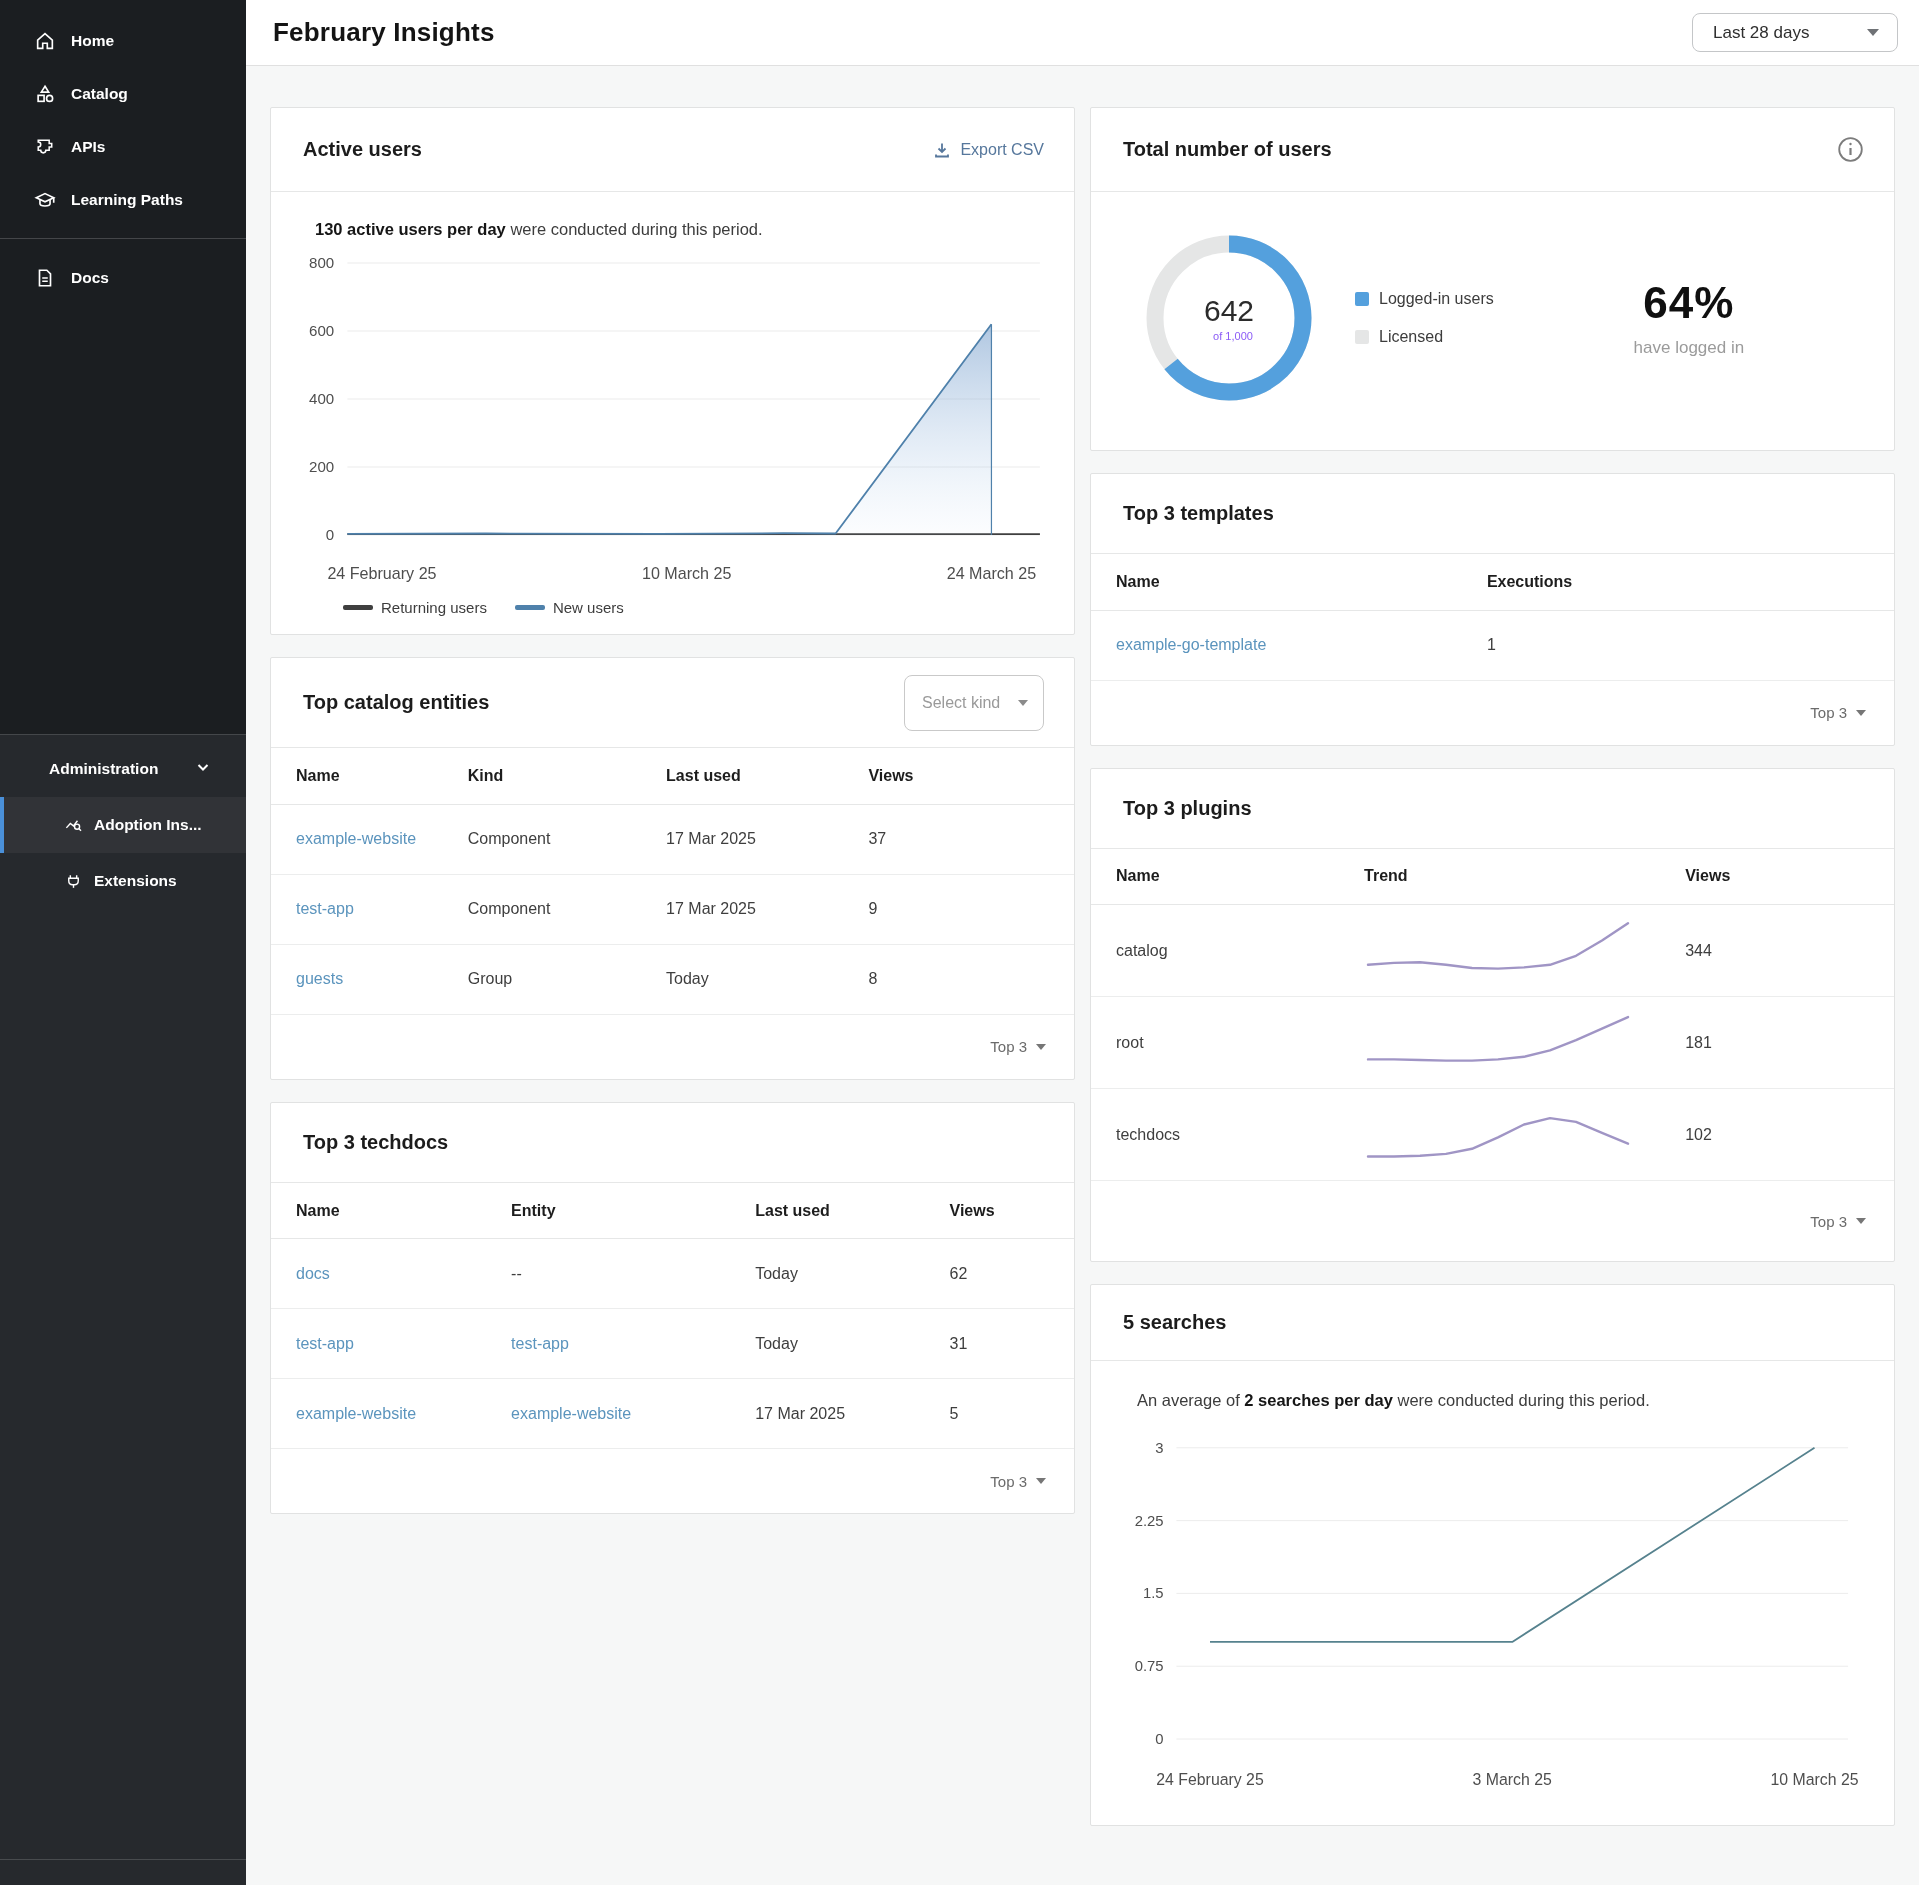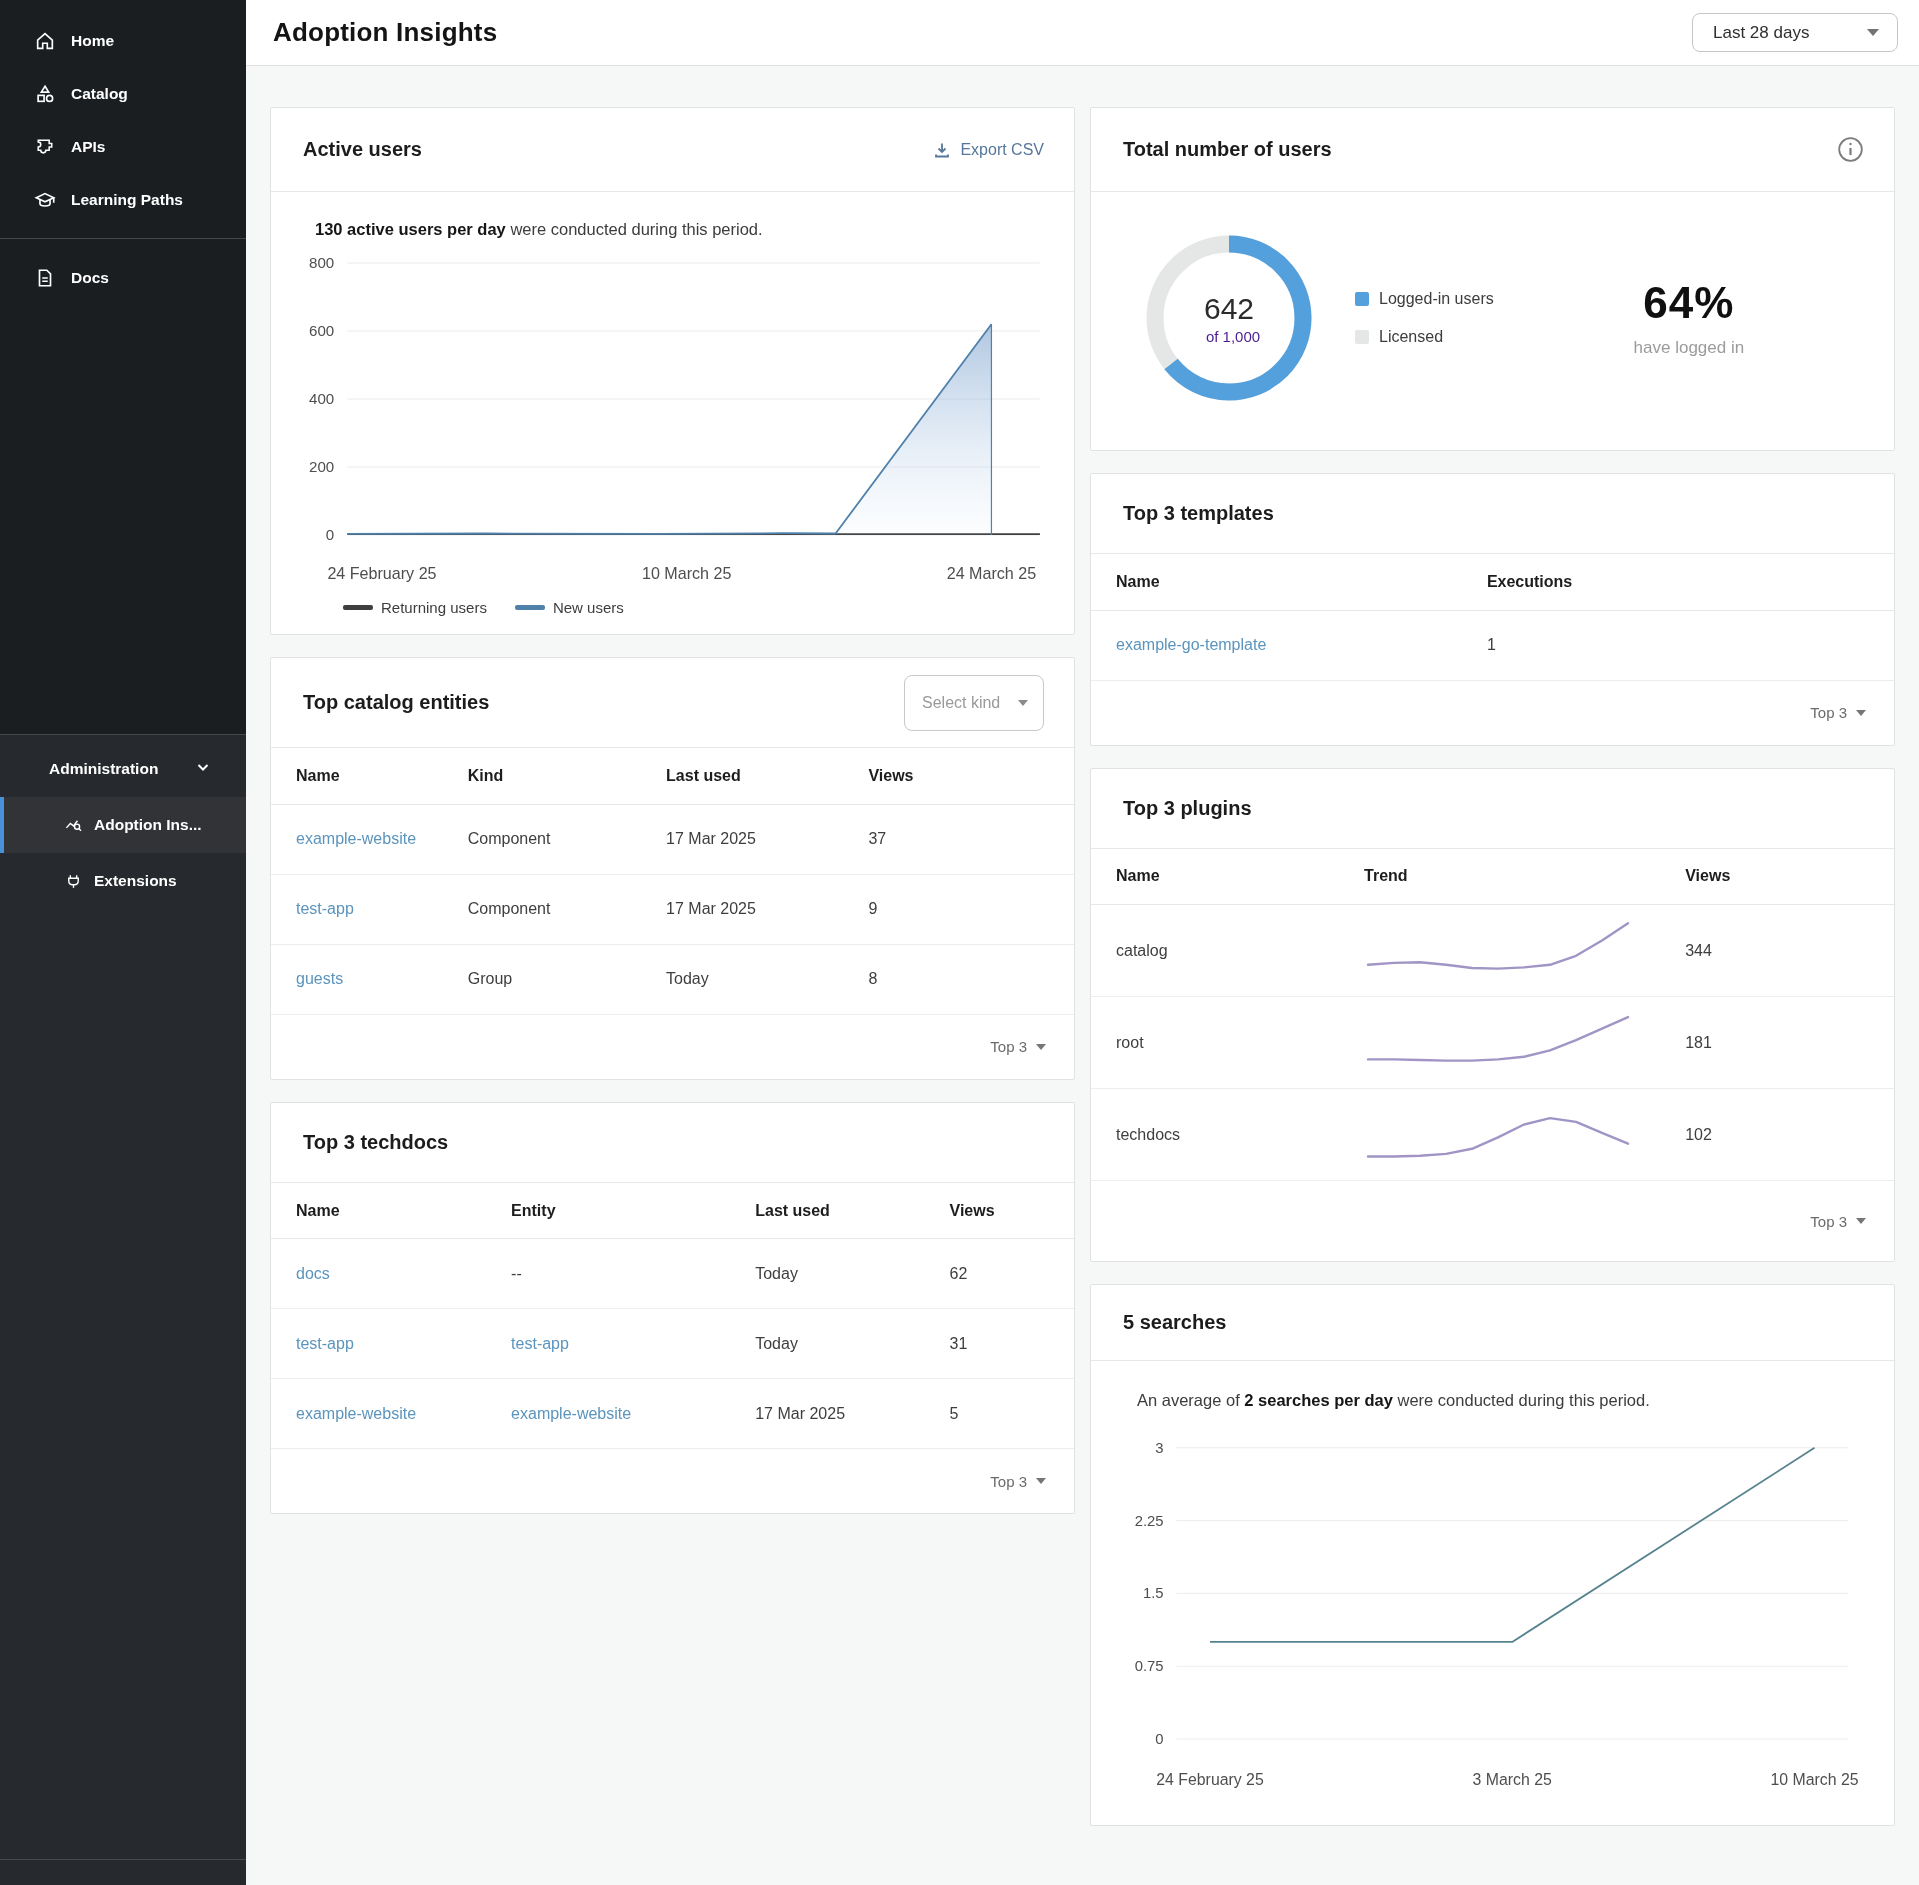--- a/index.html
+++ b/index.html
@@ -73,21 +73,21 @@
   .card-footer .caret { width:0; height:0; border-left:5px solid transparent;
     border-right:5px solid transparent; border-top:6px solid #767676; }
   .plugins-footer { height:80px; }
 
   
   .donut-body { display:flex; align-items:center; padding:34px 44px 40px 46px; gap:34px; }
   .donut-hold { position:relative; width:184px; height:184px; flex:none; }
   .donut-center { position:absolute; inset:0; display:flex; flex-direction:column;
     align-items:center; justify-content:center; }
   .donut-val { font-size:30px; color:#2b2b2b; }
-  .donut-sub { font-size:15px; color:#4c1d95; margin-top:2px;margin-left:8px; }
+  .donut-sub { font-size:11px; color:#8b5cf6; margin-top:2px;margin-left:8px; }
   .donut-legend { display:flex; flex-direction:column; gap:20px; }
   .dleg-item { display:flex; align-items:center; gap:10px; font-size:16px; color:#3c3c3c; }
   .dleg-sw { width:14px; height:14px; border-radius:2px; flex:none; }
   .pct-block { flex:1; text-align:center; }
   .pct-big { font-size:44px; font-weight:700; color:#101010; letter-spacing:1px; }
   .pct-cap { font-size:17px; color:#9b9b9b; margin-top:10px; }
 
   .info-icon { width:27px; height:27px; cursor:pointer; }
 
   .select-kind { width:140px; height:56px; border:1px solid #c9c9c9; border-radius:8px;
@@ -198,21 +198,21 @@
       <span>Extensions</span>
     </div>
 
     <div class="sidebar-foot"></div>
   </div>
 </aside>
 
 <div class="main">
 
   <div class="topbar">
-    <div class="page-title">Adoption Insights</div>
+    <div class="page-title">February Insights</div>
     <div class="select-box">
       <span>Last 28 days</span>
       <span class="caret-down"></span>
     </div>
   </div>
 
   <div class="content">
 
     <div class="col">
 

